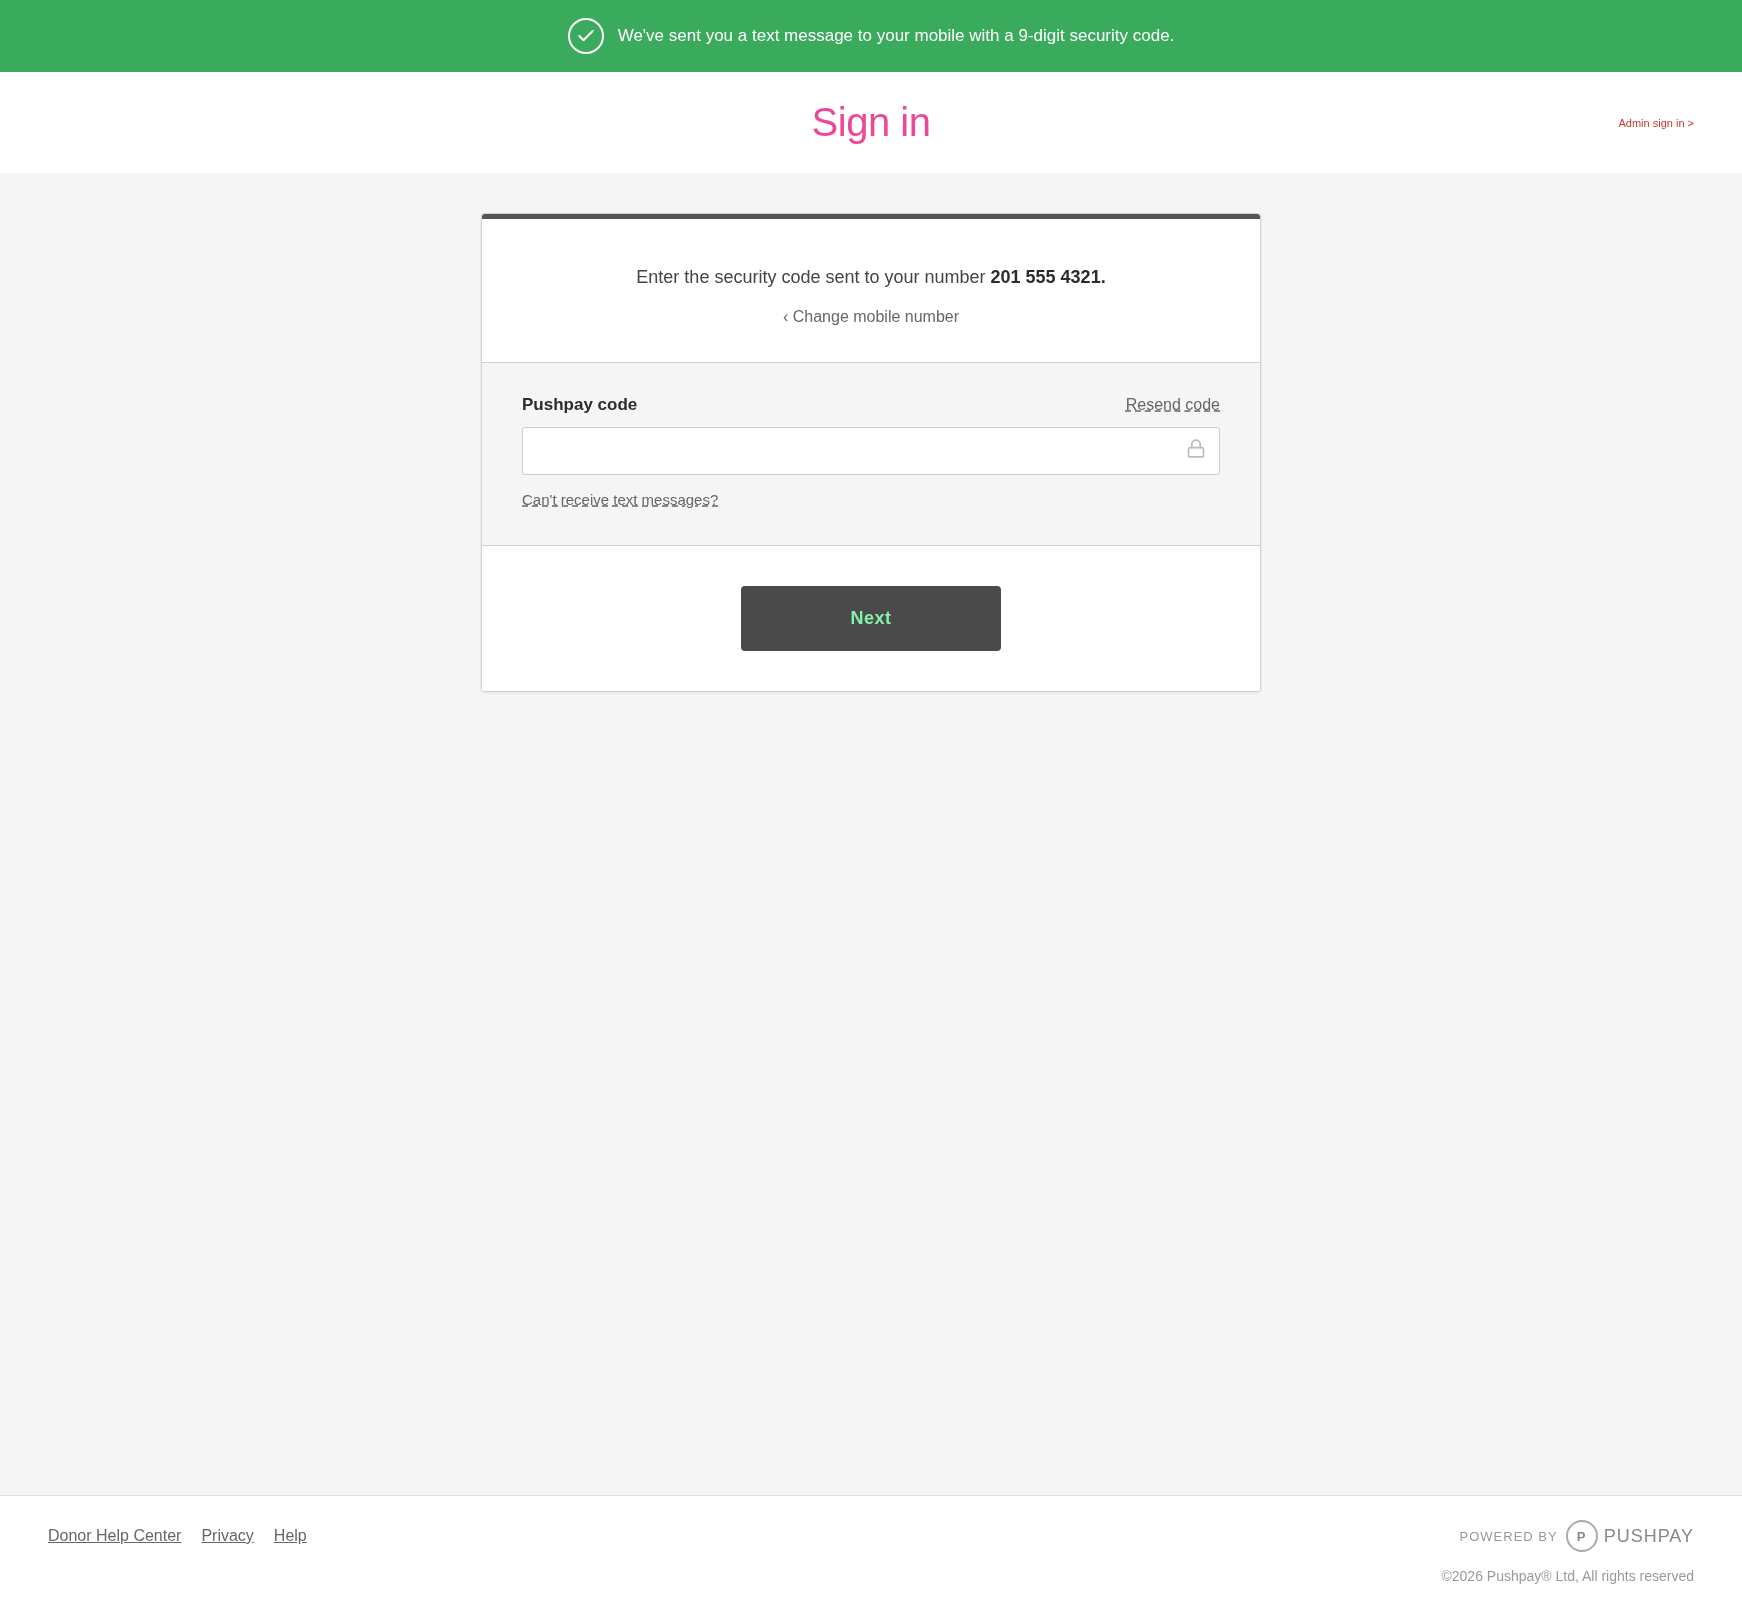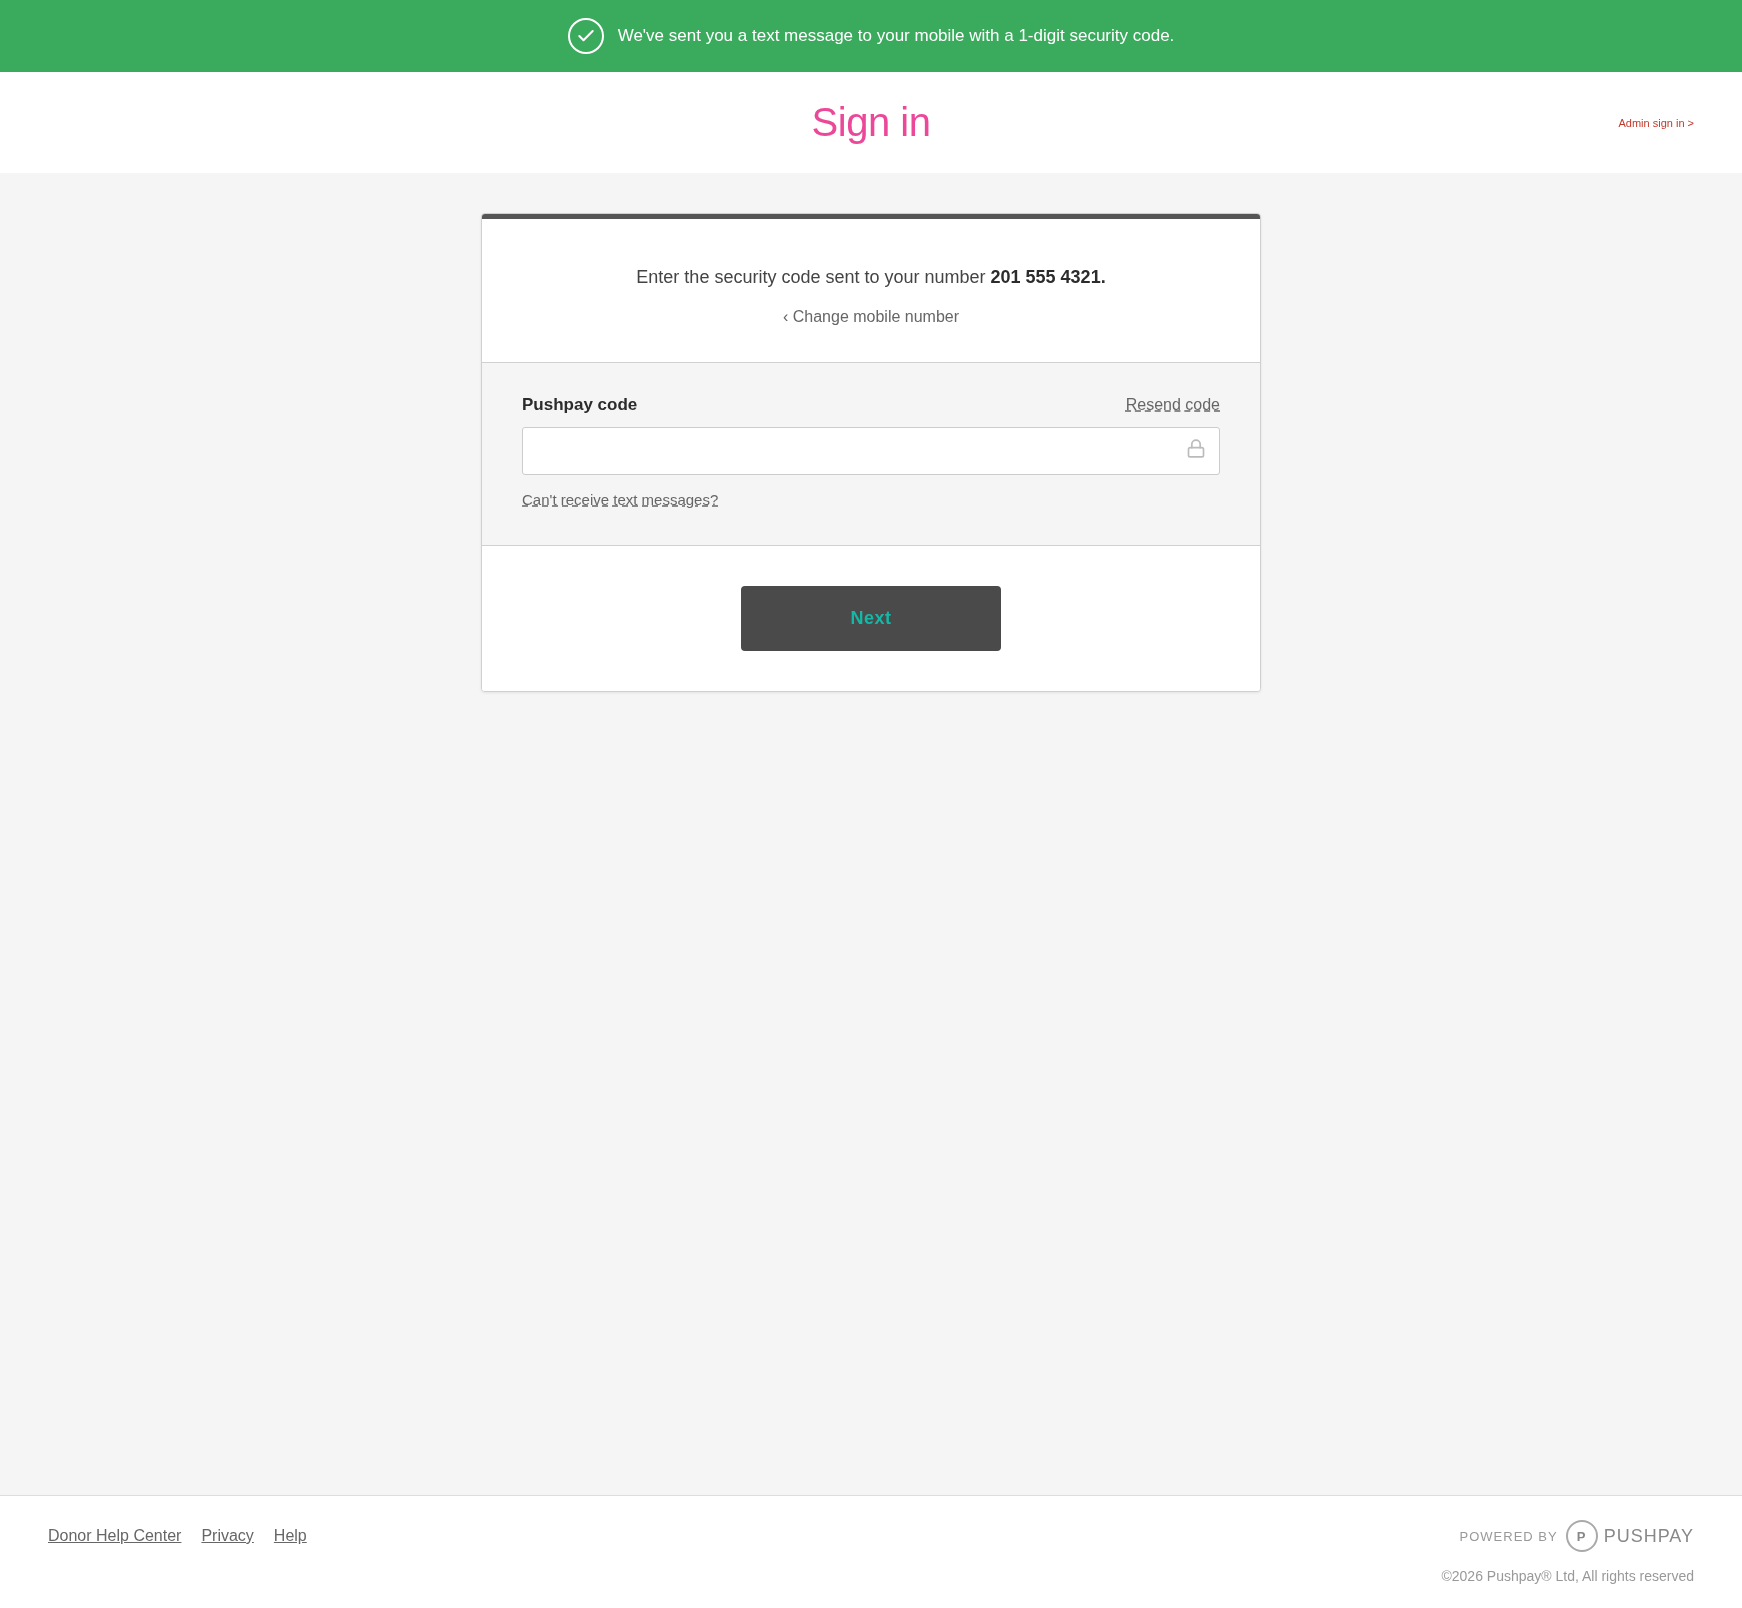--- a/index.html
+++ b/index.html
@@ -195,21 +195,21 @@
     
     .card-bottom {
       background: white;
       padding: 40px;
       display: flex;
       justify-content: center;
     }
 
     .next-button {
       background-color: #4a4a4a;
-      color: #14b8a6;
+      color: #86efac;
       border: none;
       border-radius: 4px;
       padding: 22px 0;
       width: 260px;
       font-size: 18px;
       font-weight: 600;
       cursor: pointer;
       letter-spacing: 0.5px;
     }
 
@@ -287,21 +287,21 @@
   </style>
 </head>
 <body>
 
 <div class="top-banner">
   <div class="banner-icon">
     <svg viewBox="0 0 24 24" fill="none" stroke="white" stroke-width="2.5" stroke-linecap="round" stroke-linejoin="round">
       <polyline points="20 6 9 17 4 12"></polyline>
     </svg>
   </div>
-  <span class="banner-text">We've sent you a text message to your mobile with a 1-digit security code.</span>
+  <span class="banner-text">We've sent you a text message to your mobile with a 9-digit security code.</span>
 </div>
 
 <div class="header">
   <h1 class="page-title">Sign in</h1>
   <a class="admin-link" href="#">Admin sign in &gt;</a>
 </div>
 
 <div class="main-content">
   <div class="form-card">
 

